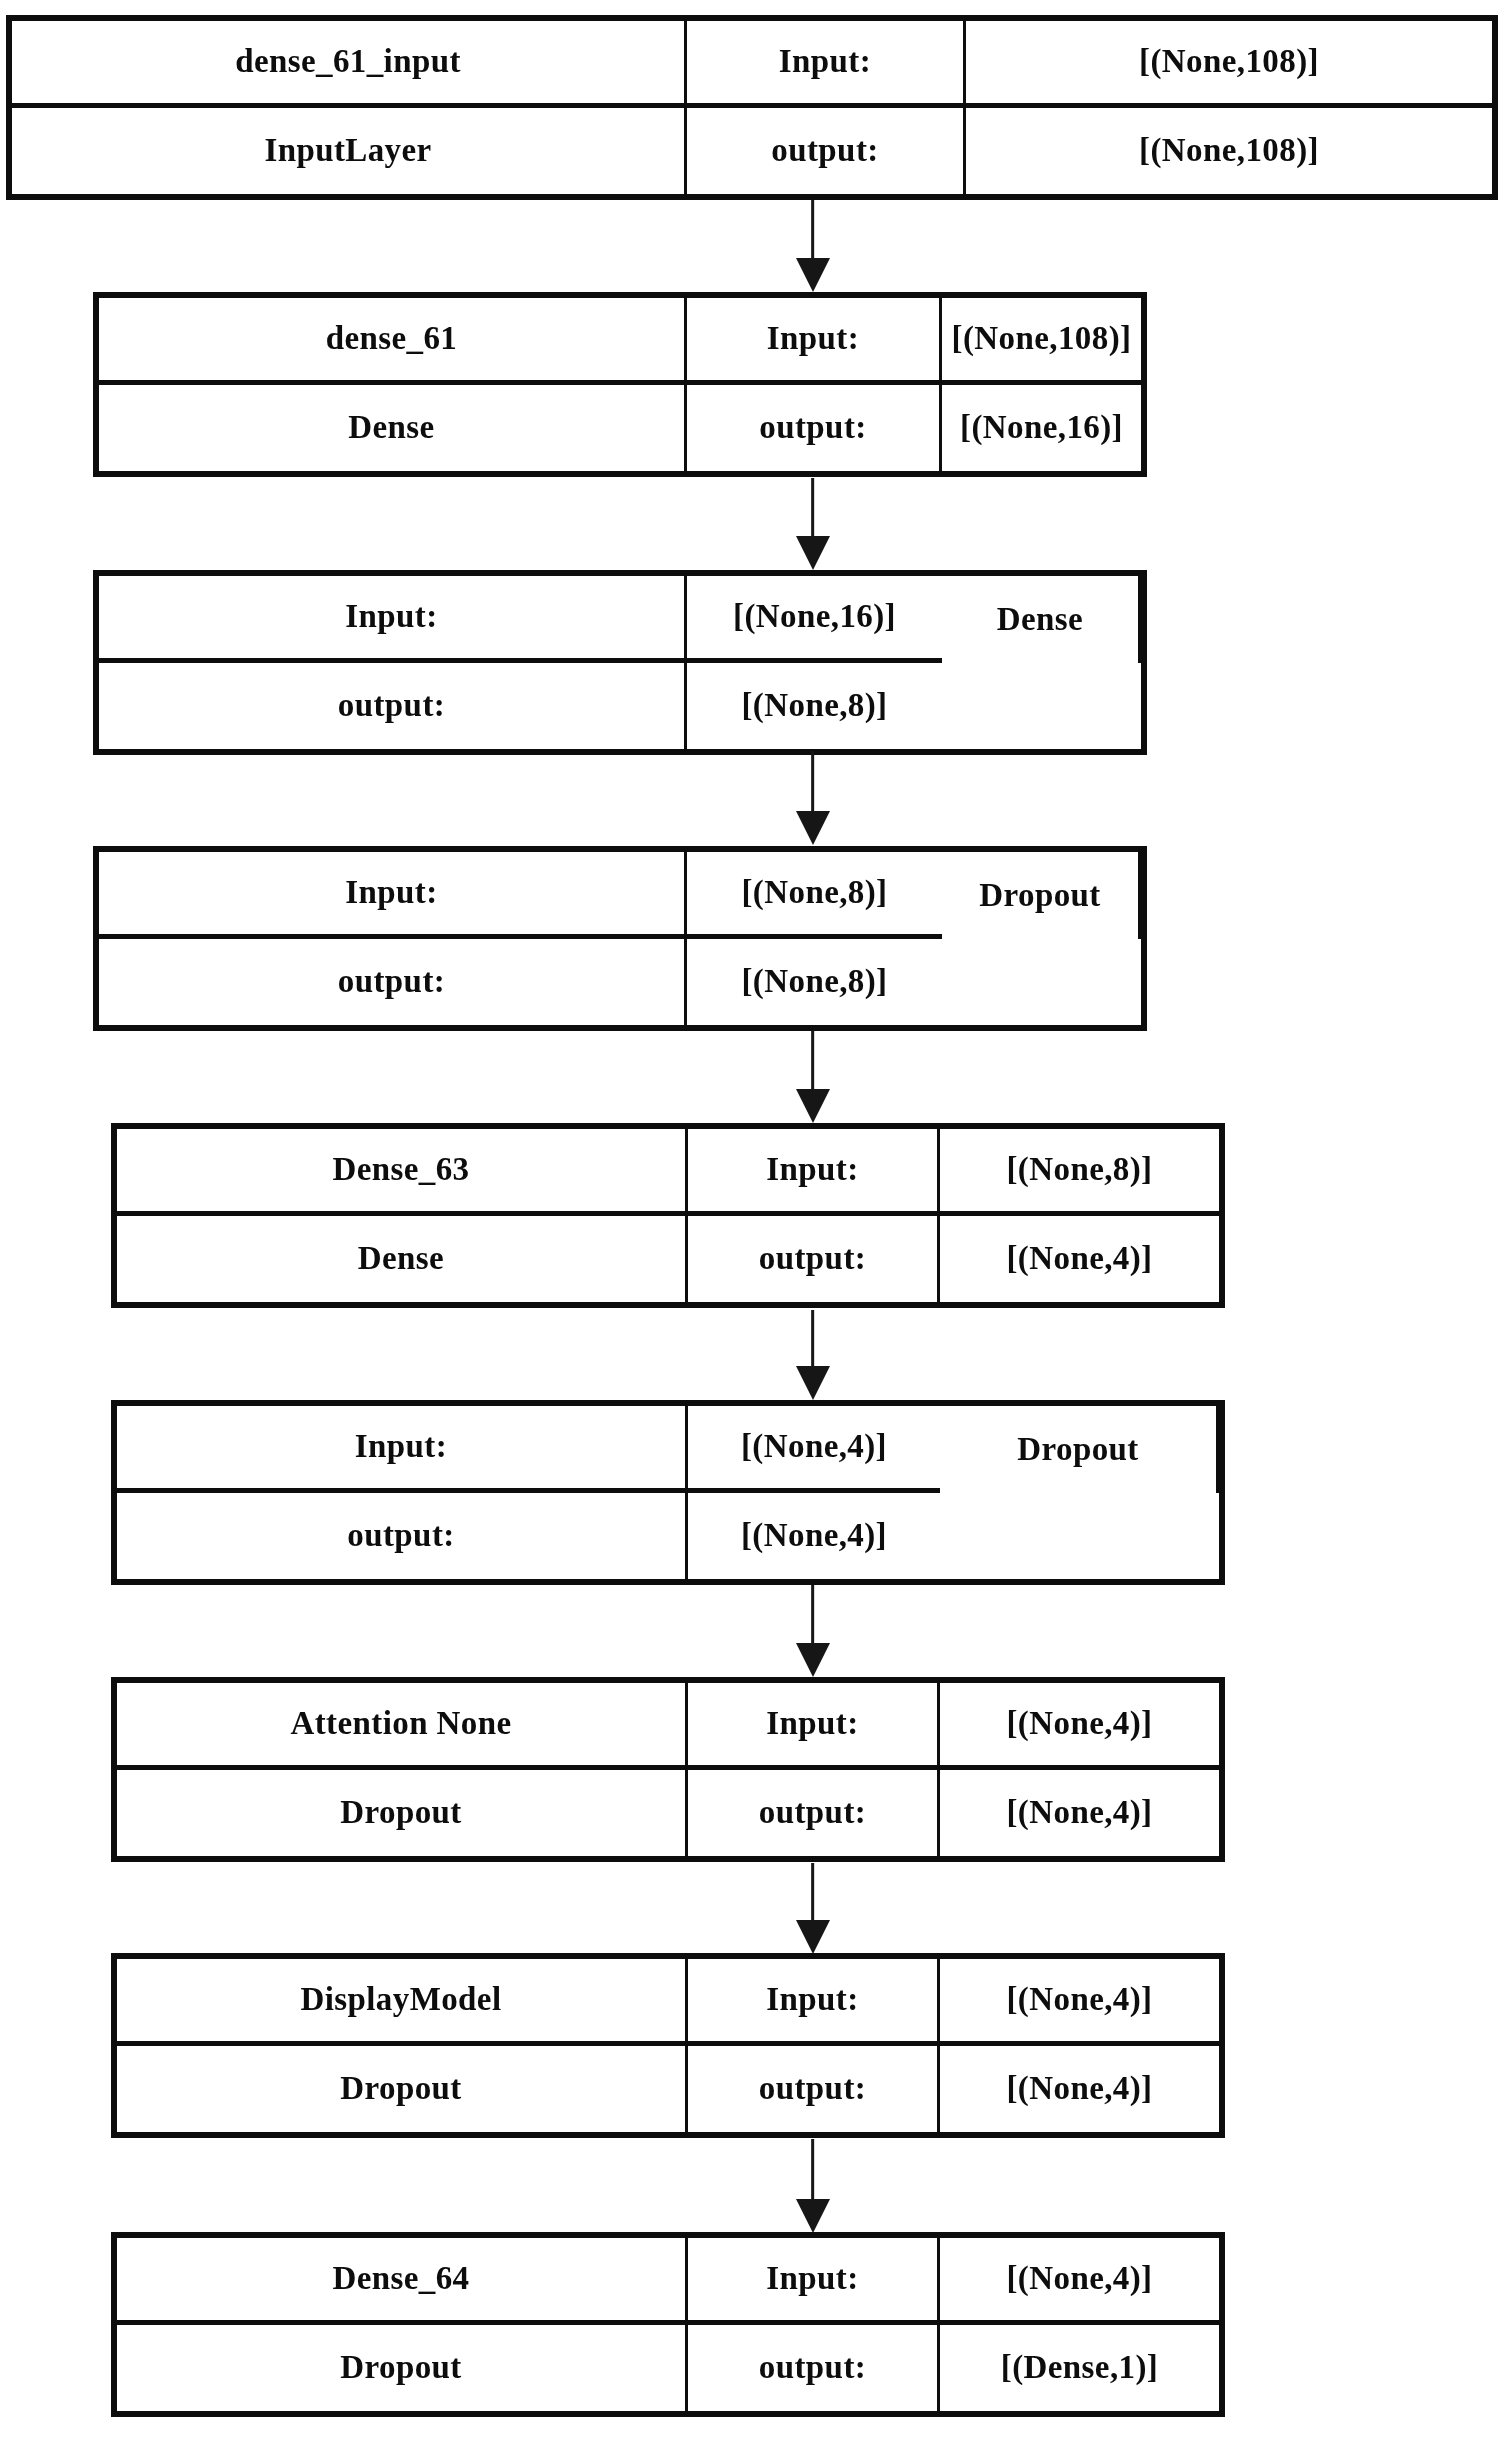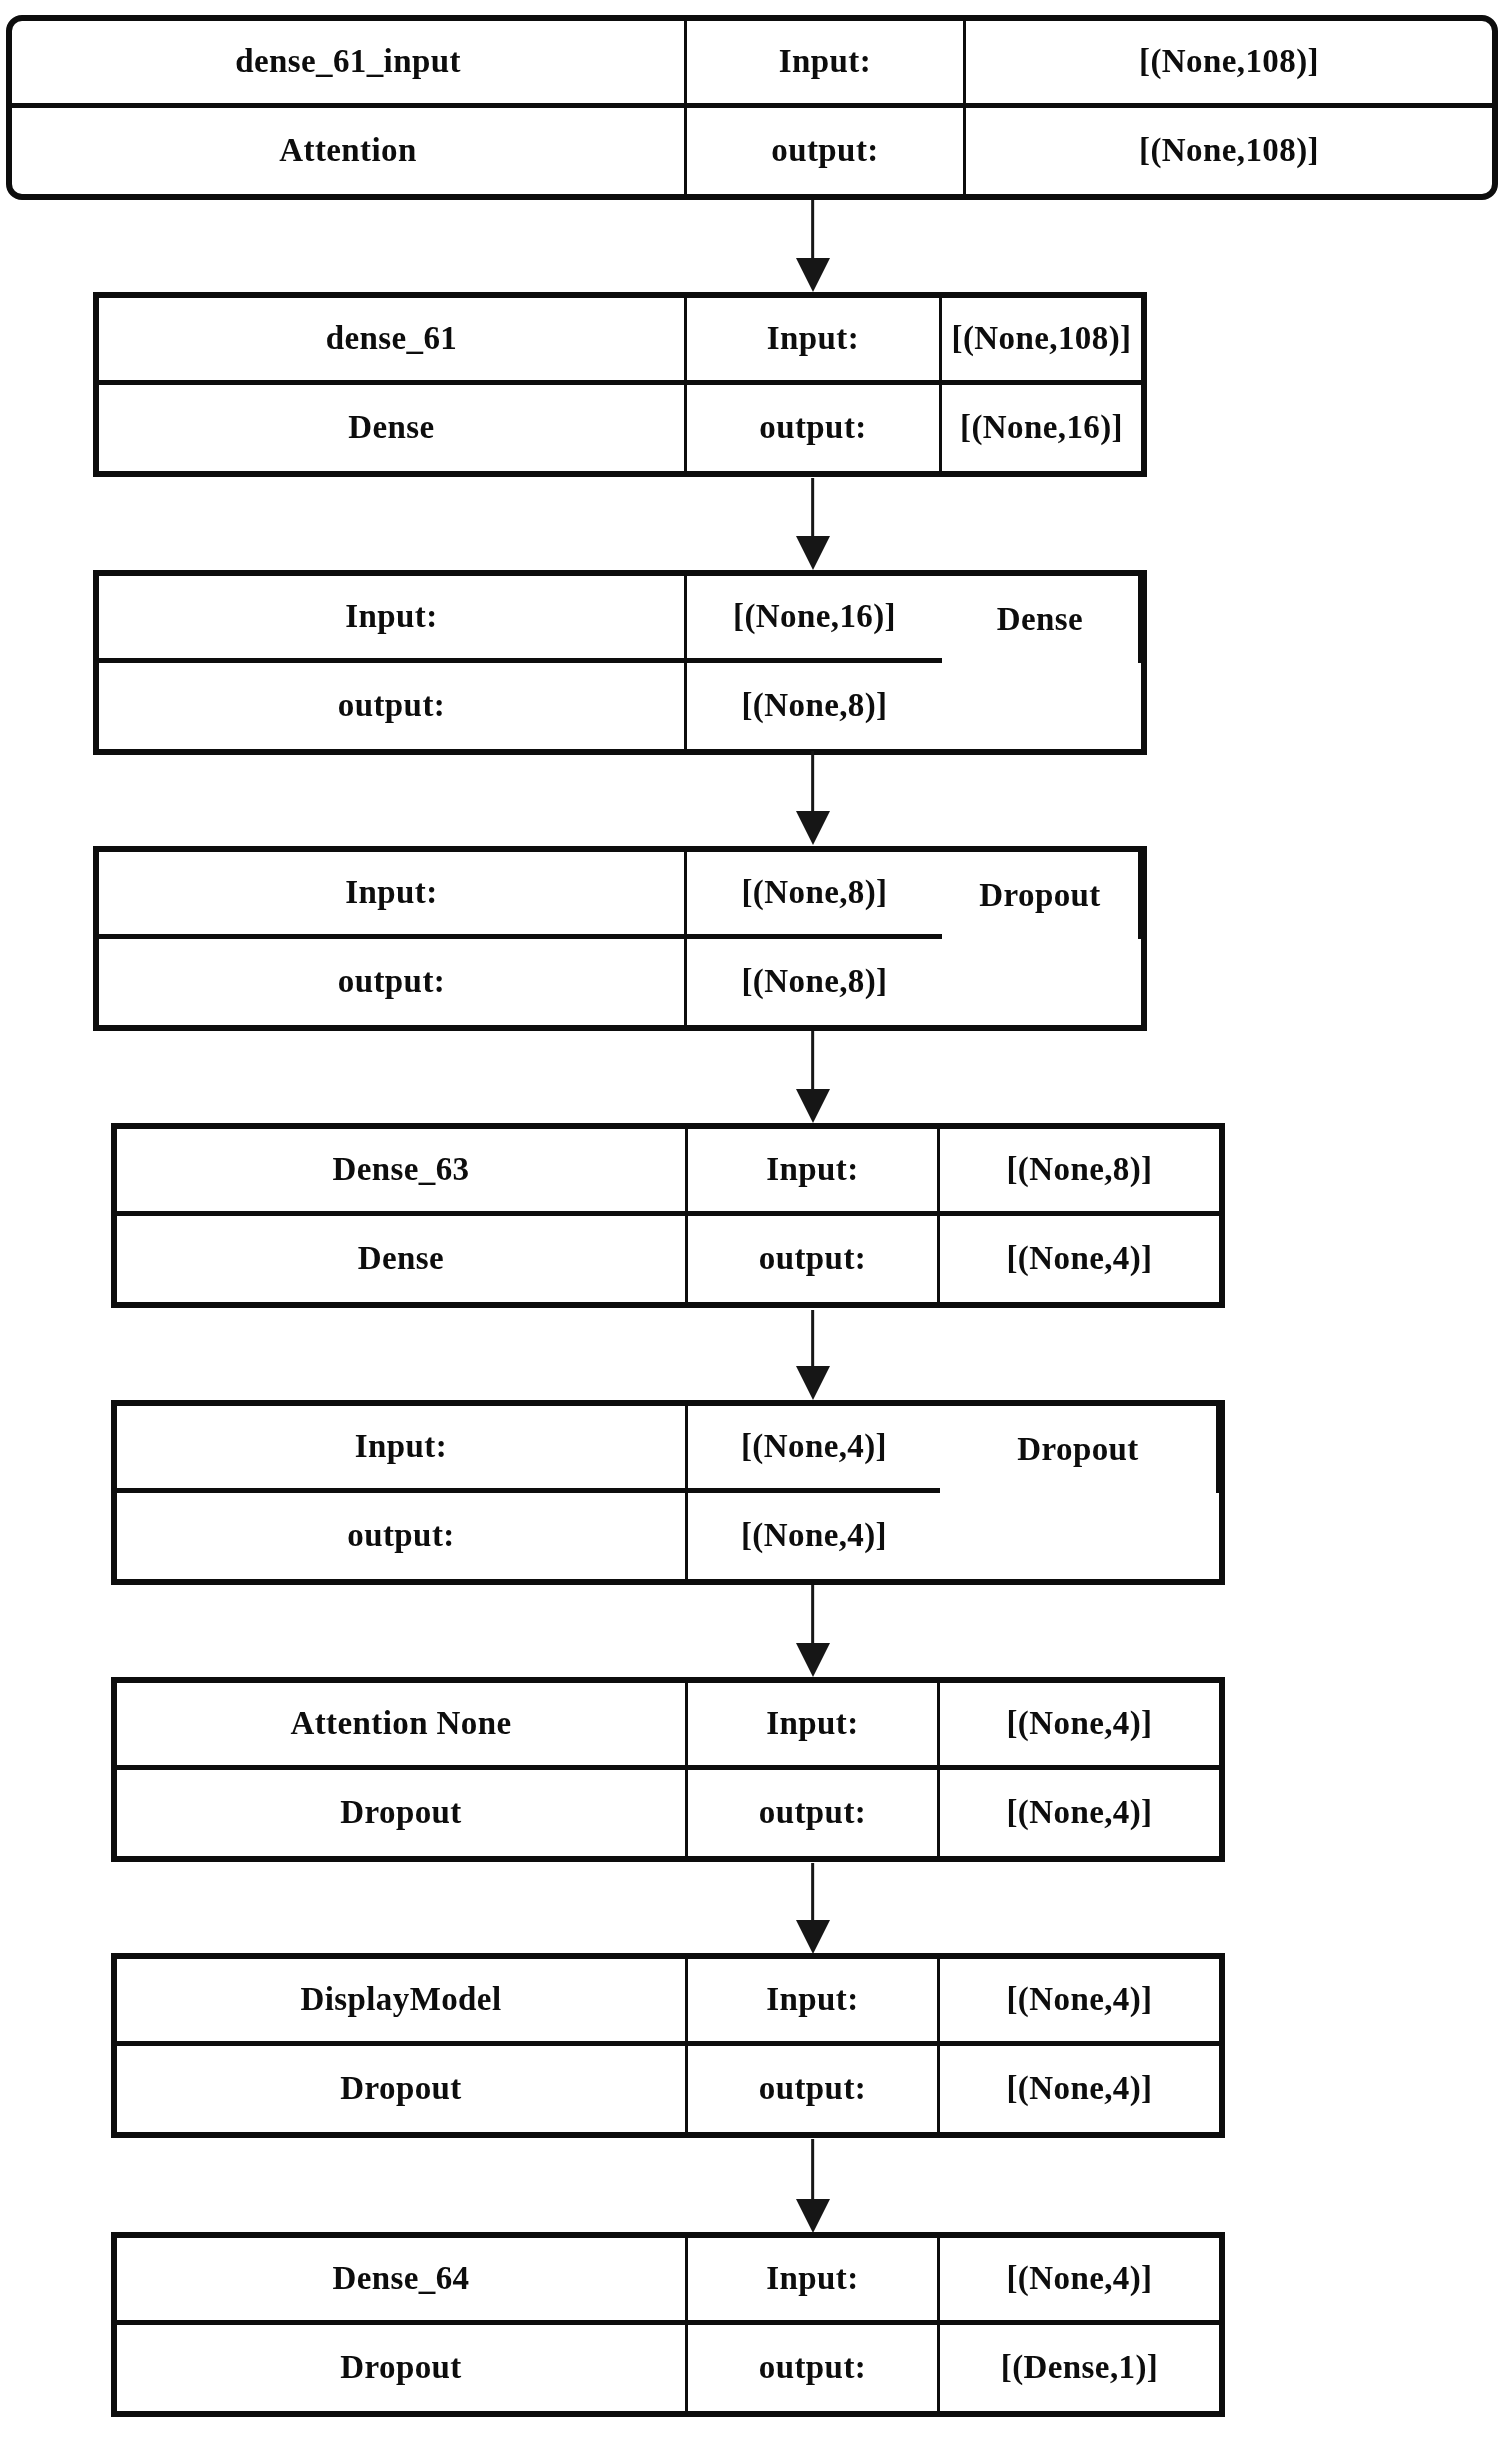--- a/index.html
+++ b/index.html
@@ -19,21 +19,21 @@
   }
   .layer-box {
     position: absolute;
     height: 185px;
     box-sizing: border-box;
     border: 6.7px solid #0d0d0d;
     background: #ffffff;
     display: grid;
     grid-template-rows: 1fr 1fr;
   }
-  .w-full   { left: 6px;   width: 1492px; grid-template-columns: 675px 279px 1fr; border-radius: 16px; }
+  .w-full   { left: 6px;   width: 1492px; grid-template-columns: 675px 279px 1fr; }
   .w-mid    { left: 93px; width: 1054px; grid-template-columns: 588px 255px 1fr; }
   .w-narrow { left: 111px; width: 1114px; grid-template-columns: 571px 252px 1fr; }
   .cell {
     display: flex;
     align-items: center;
     justify-content: center;
     box-sizing: border-box;
     font-size: 33px;
     line-height: 1;
     letter-spacing: 0.4px;
@@ -69,21 +69,21 @@
 </style>
 </head>
 <body>
 
 <div id="canvas">
 
   <div class="layer-box w-full" style="top:15px">
     <div class="cell c1 r1">dense_61_input</div>
     <div class="cell c2 r1">Input:</div>
     <div class="cell r1">[(None,108)]</div>
-    <div class="cell c1">Attention</div>
+    <div class="cell c1">InputLayer</div>
     <div class="cell c2">output:</div>
     <div class="cell">[(None,108)]</div>
   </div>
 
   <div class="arrow" style="top:200px;height:92px">
     <div class="shaft"></div>
     <div class="head"></div>
   </div>
 
   <div class="layer-box w-mid" style="top:292px">

